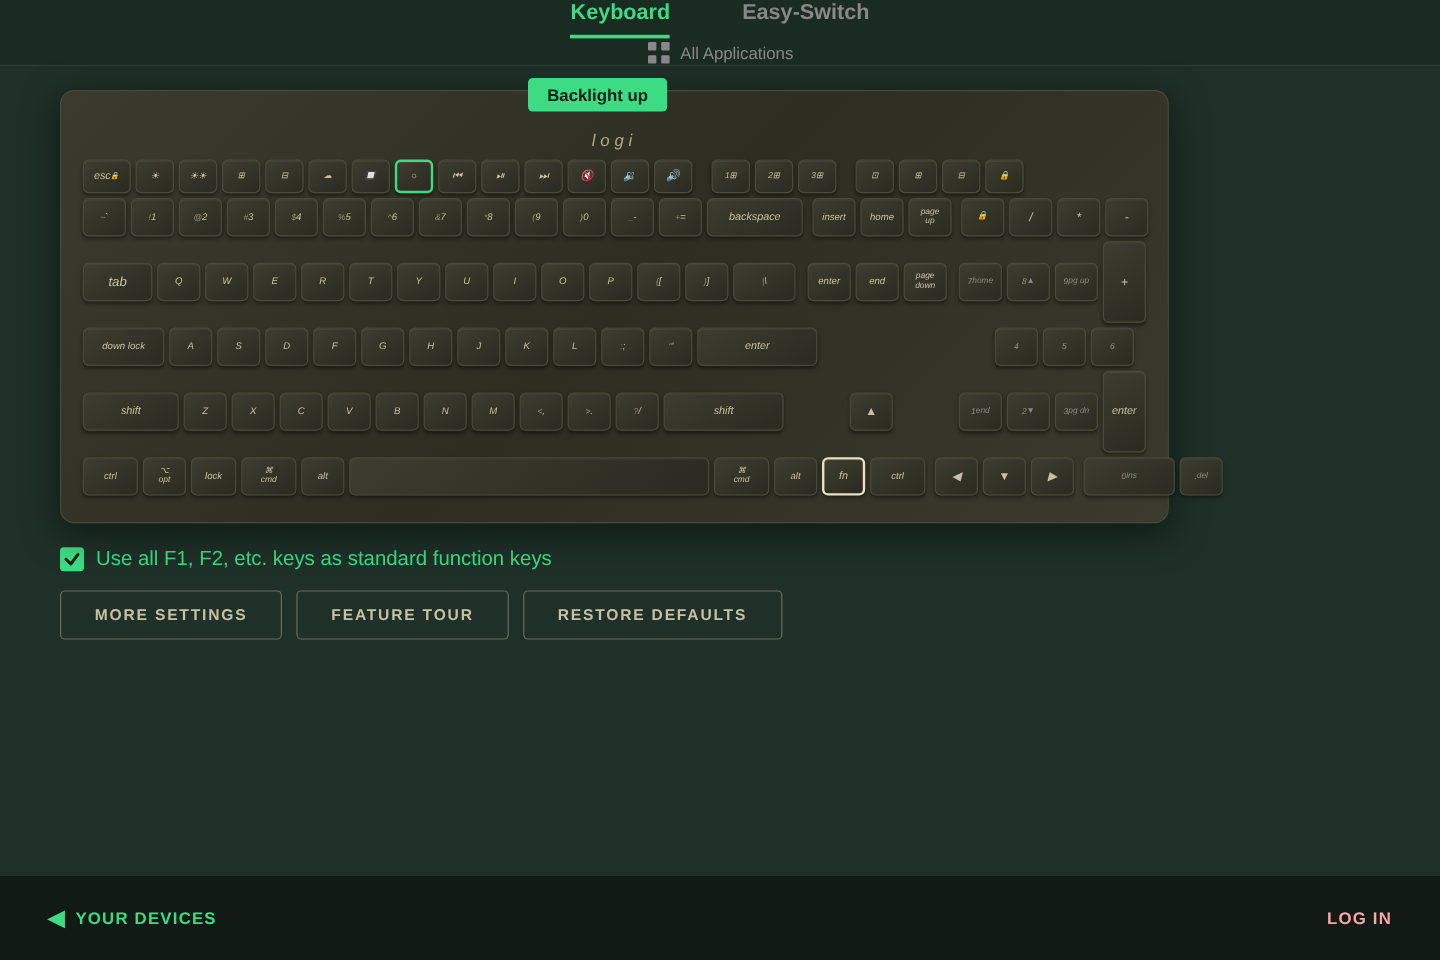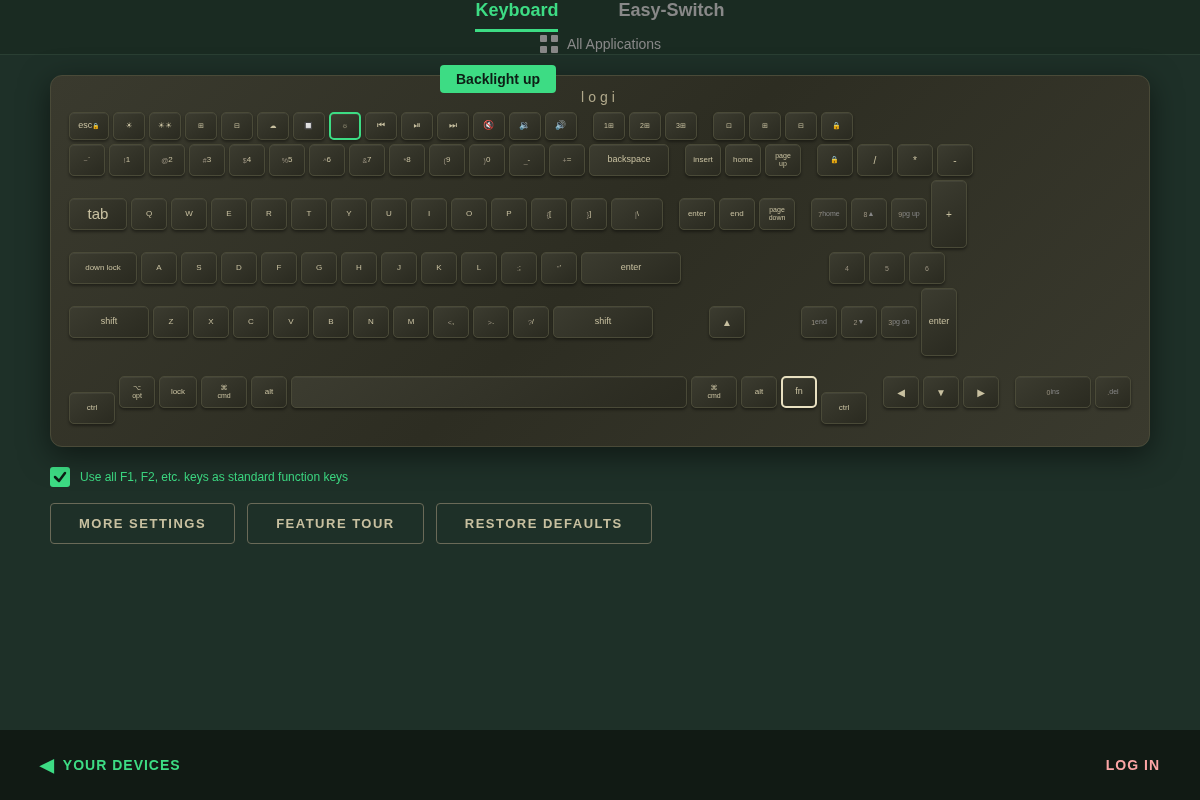--- a/index.html
+++ b/index.html
@@ -82,24 +82,25 @@
       font-size: 14px;
       font-weight: 600;
       border-radius: 4px;
       z-index: 10;
     }
 
     
     .keyboard {
       background: linear-gradient(135deg, #3a3a2e 0%, #2d2d22 50%, #3a3a2e 100%);
       border-radius: 12px;
-      padding: 12px 18px 18px;
+      padding: 33px 18px 18px;
       box-shadow: 0 8px 30px rgba(0,0,0,0.5);
       border: 1px solid #4a4a38;
-      width: 1100px;
+      width: 924px;
+      font-style: italic;
     }
 
     
     .keyboard-logo {
       text-align: center;
       margin-bottom: 6px;
     }
     .keyboard-logo span {
       color: #b0a88a;
       font-size: 14px;
@@ -157,21 +158,21 @@
       min-width: 300px;
     }
 
     
     .key-backspace { min-width: 80px; }
     .key-tab { min-width: 58px; }
     .key-caps { min-width: 68px; }
     .key-enter { min-width: 80px; }
     .key-shift-l { min-width: 80px; }
     .key-shift-r { min-width: 100px; }
-    .key-ctrl { min-width: 46px; margin-top: 32px; }
+    .key-ctrl { min-width: 46px; }
     .key-cmd { min-width: 46px; }
     .key-start { min-width: 38px; }
 
     
     .key-np-enter { height: 68px; min-width: 36px; }
     .key-np-plus { height: 68px; min-width: 36px; }
 
     
     .checkbox-area {
       display: flex;
@@ -186,21 +187,21 @@
       background: #3ddc84;
       border-radius: 3px;
       display: flex;
       align-items: center;
       justify-content: center;
       cursor: pointer;
       flex-shrink: 0;
     }
     .checkbox-label {
       color: #3ddc84;
-      font-size: 12px;
+      font-size: 17px;
     }
 
     
     .action-buttons {
       display: flex;
       gap: 12px;
       padding-left: 10px;
     }
     .action-btn {
       padding: 12px 28px;
@@ -379,21 +380,21 @@
         <div class="key" style="font-size:8px;">home</div>
         <div class="key" style="font-size:7px;">page<br>up</div>
         <div style="width:8px"></div>
         <div class="key" style="font-size:7px;">🔒</div>
         <div class="key" style="font-size:10px;">/</div>
         <div class="key" style="font-size:10px;">*</div>
         <div class="key" style="font-size:10px;">-</div>
       </div>
 
       <div class="key-row">
-        <div class="key key-tab" style="font-size:15px;">tab</div>
+        <div class="key key-tab" style="font-size:11px;">tab</div>
         <div class="key">Q</div>
         <div class="key">W</div>
         <div class="key">E</div>
         <div class="key">R</div>
         <div class="key">T</div>
         <div class="key">Y</div>
         <div class="key">U</div>
         <div class="key">I</div>
         <div class="key">O</div>
         <div class="key">P</div>

